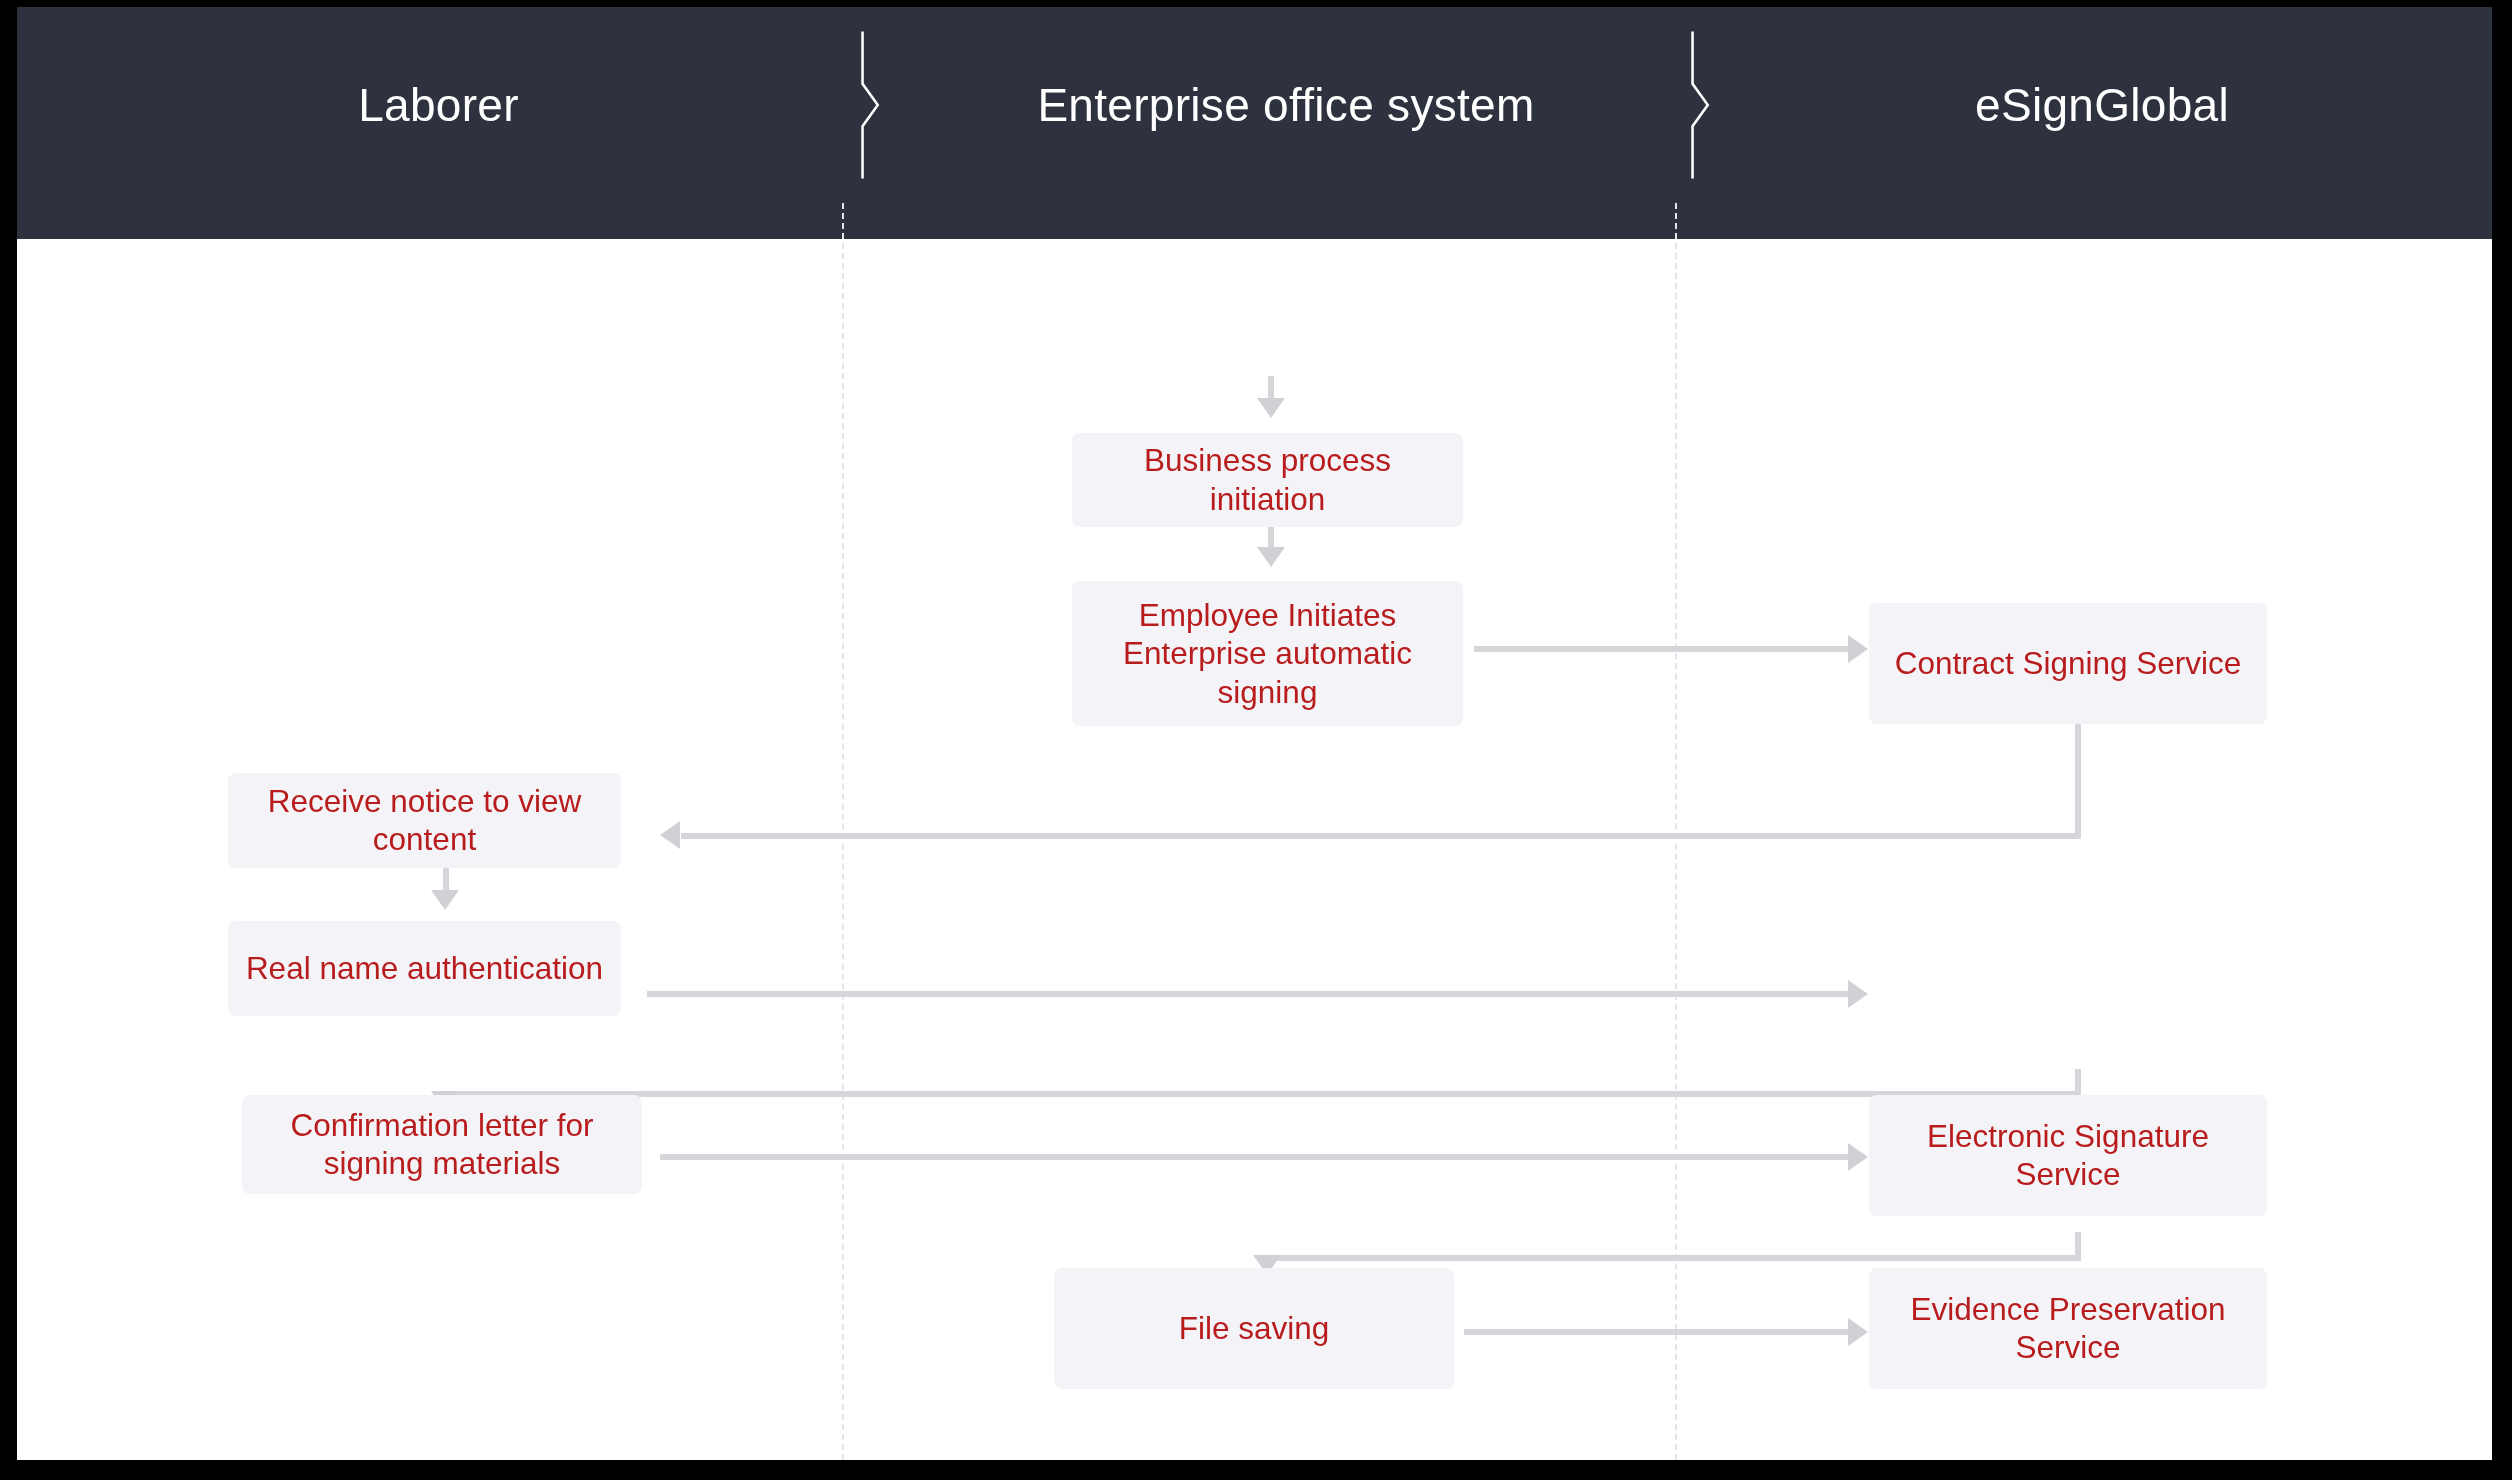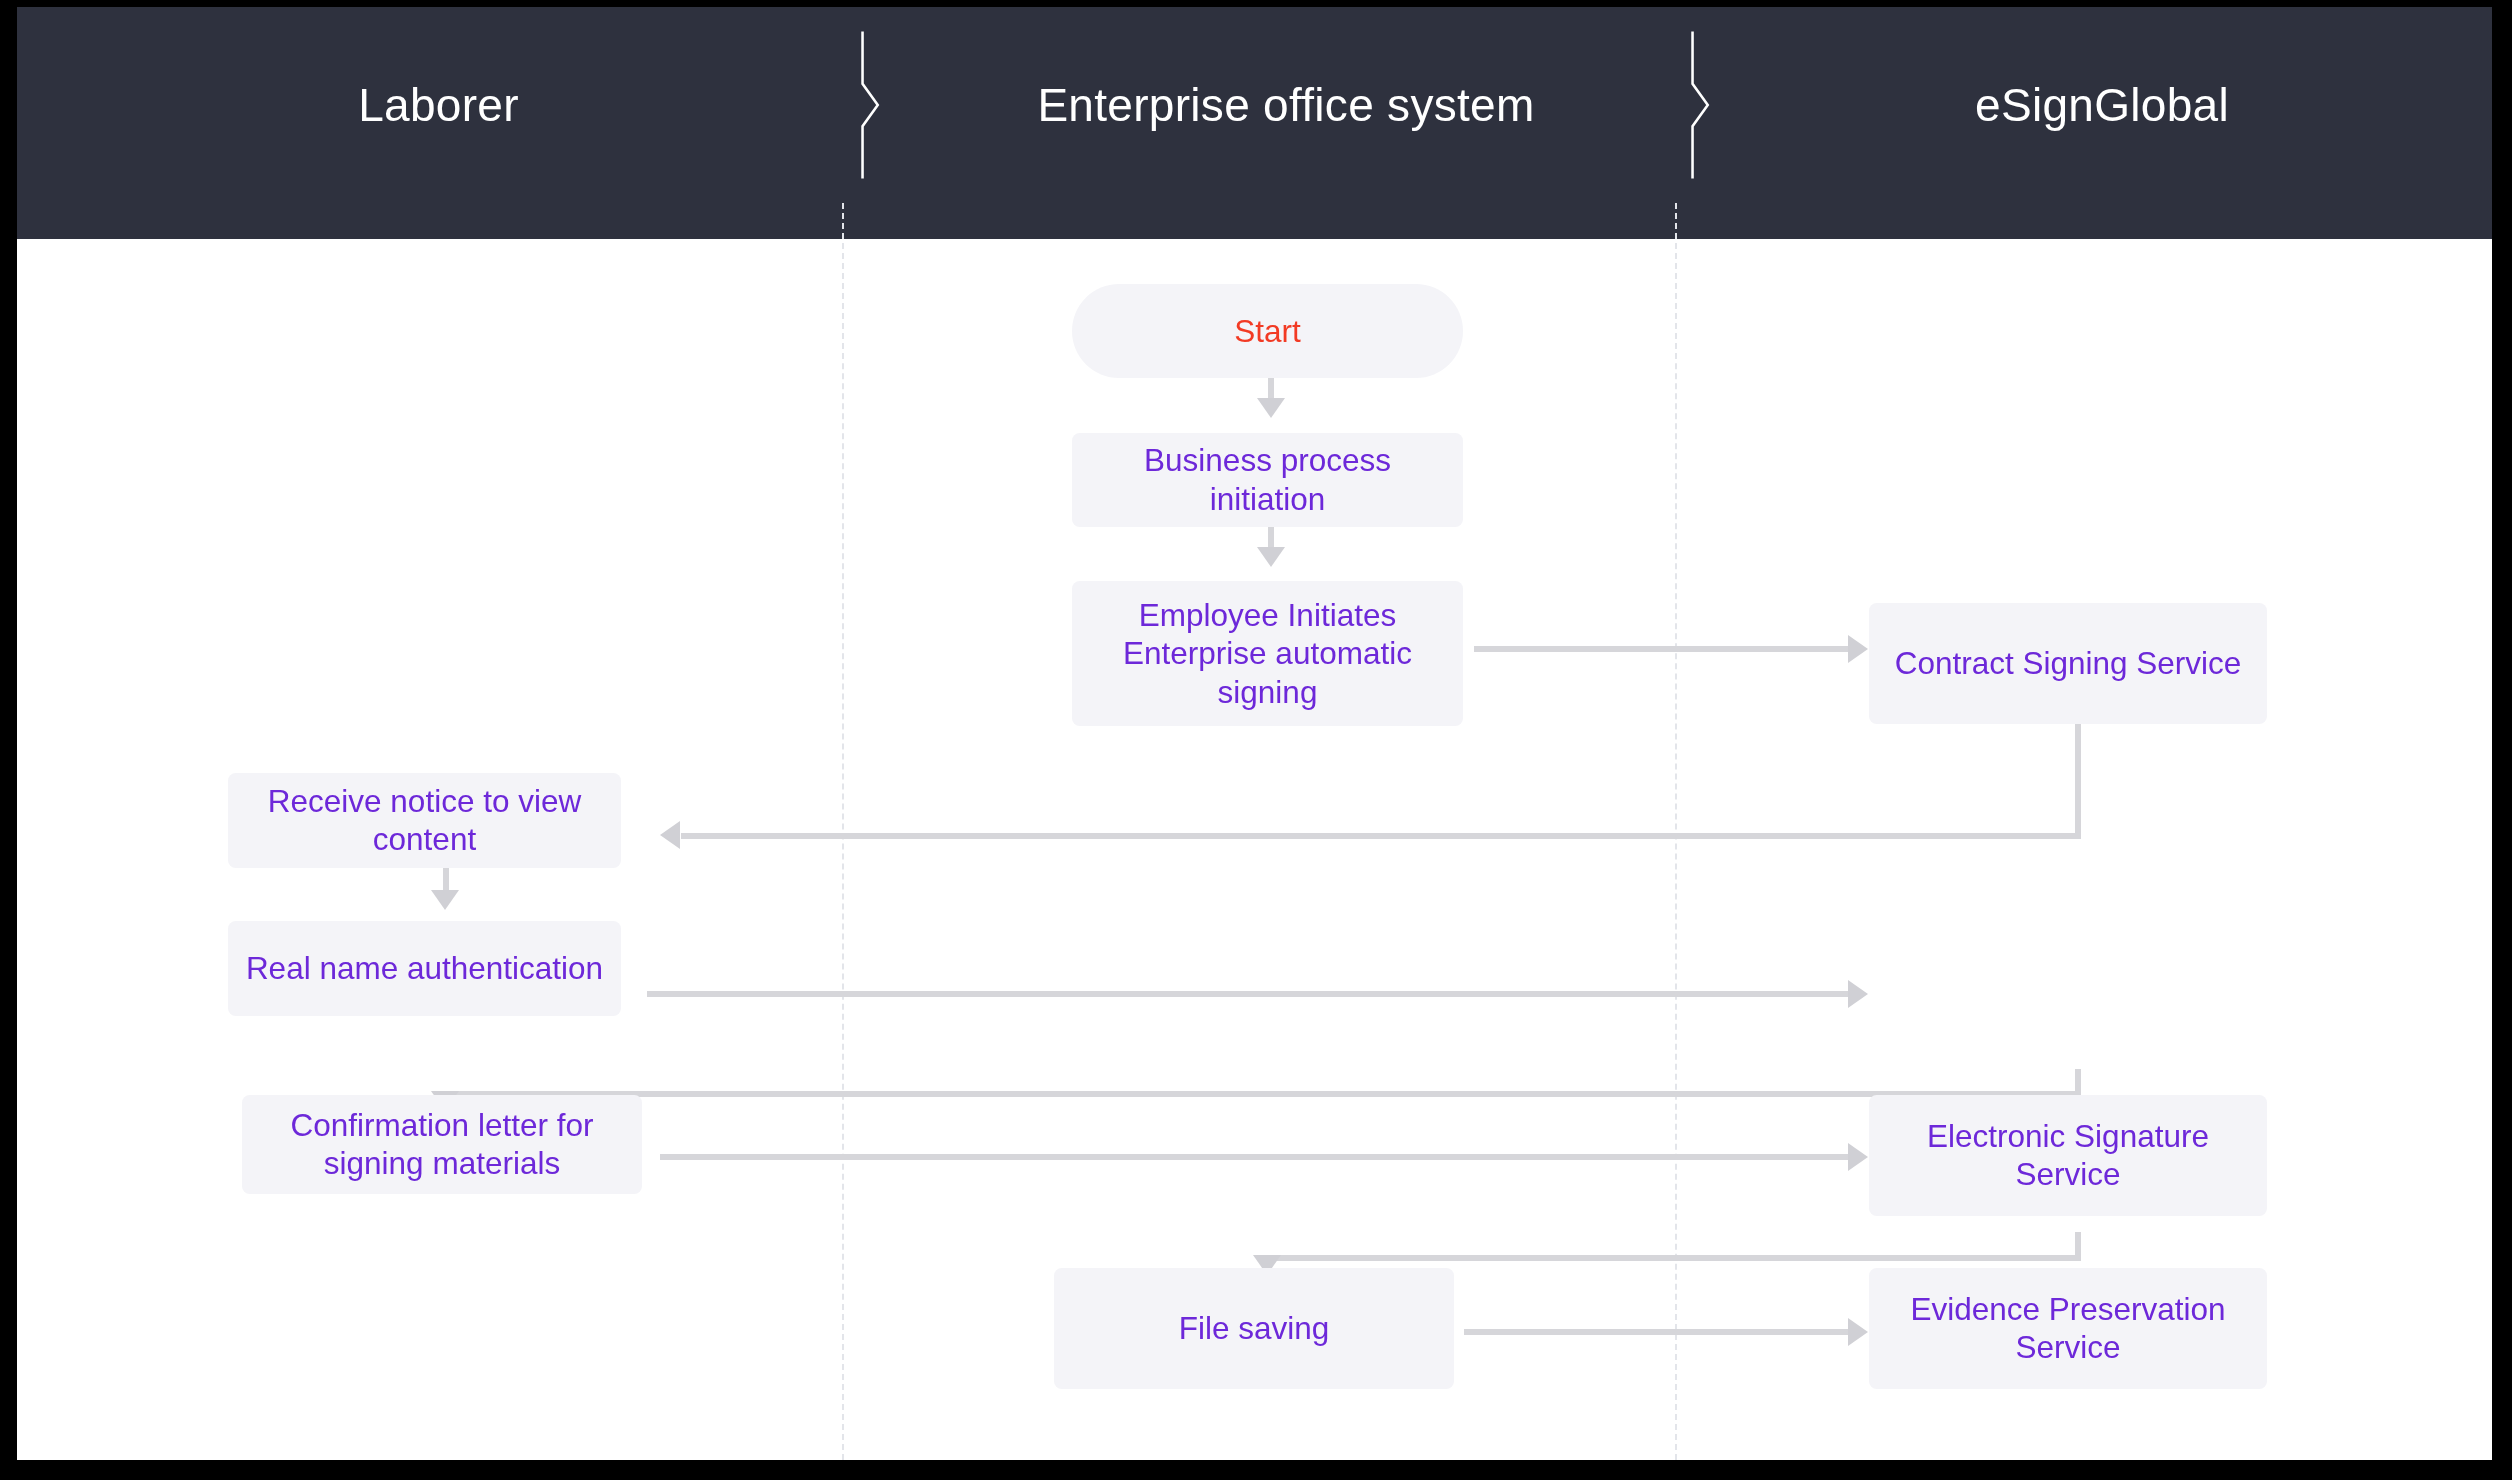--- a/index.html
+++ b/index.html
@@ -17,21 +17,21 @@
   .lane-sep{position:absolute;top:24px;width:22px;height:148px;}
   .lane-sep svg{display:block;}
 
   
   .lane-divider{position:absolute;top:196px;width:0;height:1257px;
                 border-left:2.6px dashed #e3e5ea;}
 
   
   .node{position:absolute;background:#f4f4f8;border-radius:7.7px;
         display:flex;align-items:center;justify-content:center;text-align:center;
-        color:#6d28d9;font-size:31.5px;line-height:1.22;padding:0 12px;box-sizing:border-box;}
+        color:#b91c1c;font-size:31.5px;line-height:1.22;padding:0 12px;box-sizing:border-box;}
   .node.pill{border-radius:850px;}
   .node.start-node{color:#f23a24;}
 
   
   .seg{position:absolute;background:#d6d6da;}
   .seg.h{height:6px;}
   .seg.v{width:6px;}
   .ah{position:absolute;width:0;height:0;}
   .ah.down{border-left:14.5px solid transparent;border-right:14.5px solid transparent;border-top:20.4px solid #d0d0d5;}
   .ah.right{border-top:14.5px solid transparent;border-bottom:14.5px solid transparent;border-left:20.4px solid #d0d0d5;}
@@ -92,21 +92,20 @@
     <div class="seg h" style="left:643px;top:1147px;width:1189px;"></div>
     <div class="ah right" style="left:1831px;top:1136px;"></div>
 
     <div class="seg v" style="left:2058px;top:1225px;height:27px;"></div>
     <div class="seg h" style="left:1247px;top:1248px;width:817px;"></div>
     <div class="ah down" style="left:1236px;top:1248px;"></div>
 
     <div class="seg h" style="left:1447px;top:1322px;width:385px;"></div>
     <div class="ah right" style="left:1831px;top:1311px;"></div>
 
-    <div class="node pill start-node" style="left:1055px;top:277px;width:391px;height:94px;">Start</div>
 
     <div class="node" style="left:1055px;top:426px;width:391px;height:94px;">Business process initiation</div>
 
     <div class="node" style="left:1055px;top:574px;width:391px;height:145px;">Employee Initiates Enterprise automatic signing</div>
 
     <div class="node" style="left:1852px;top:596px;width:398px;height:121px;">Contract Signing Service</div>
 
     <div class="node" style="left:211px;top:766px;width:393px;height:95px;">Receive notice to view content</div>
 
     <div class="node" style="left:211px;top:914px;width:393px;height:95px;">Real name authentication</div>

